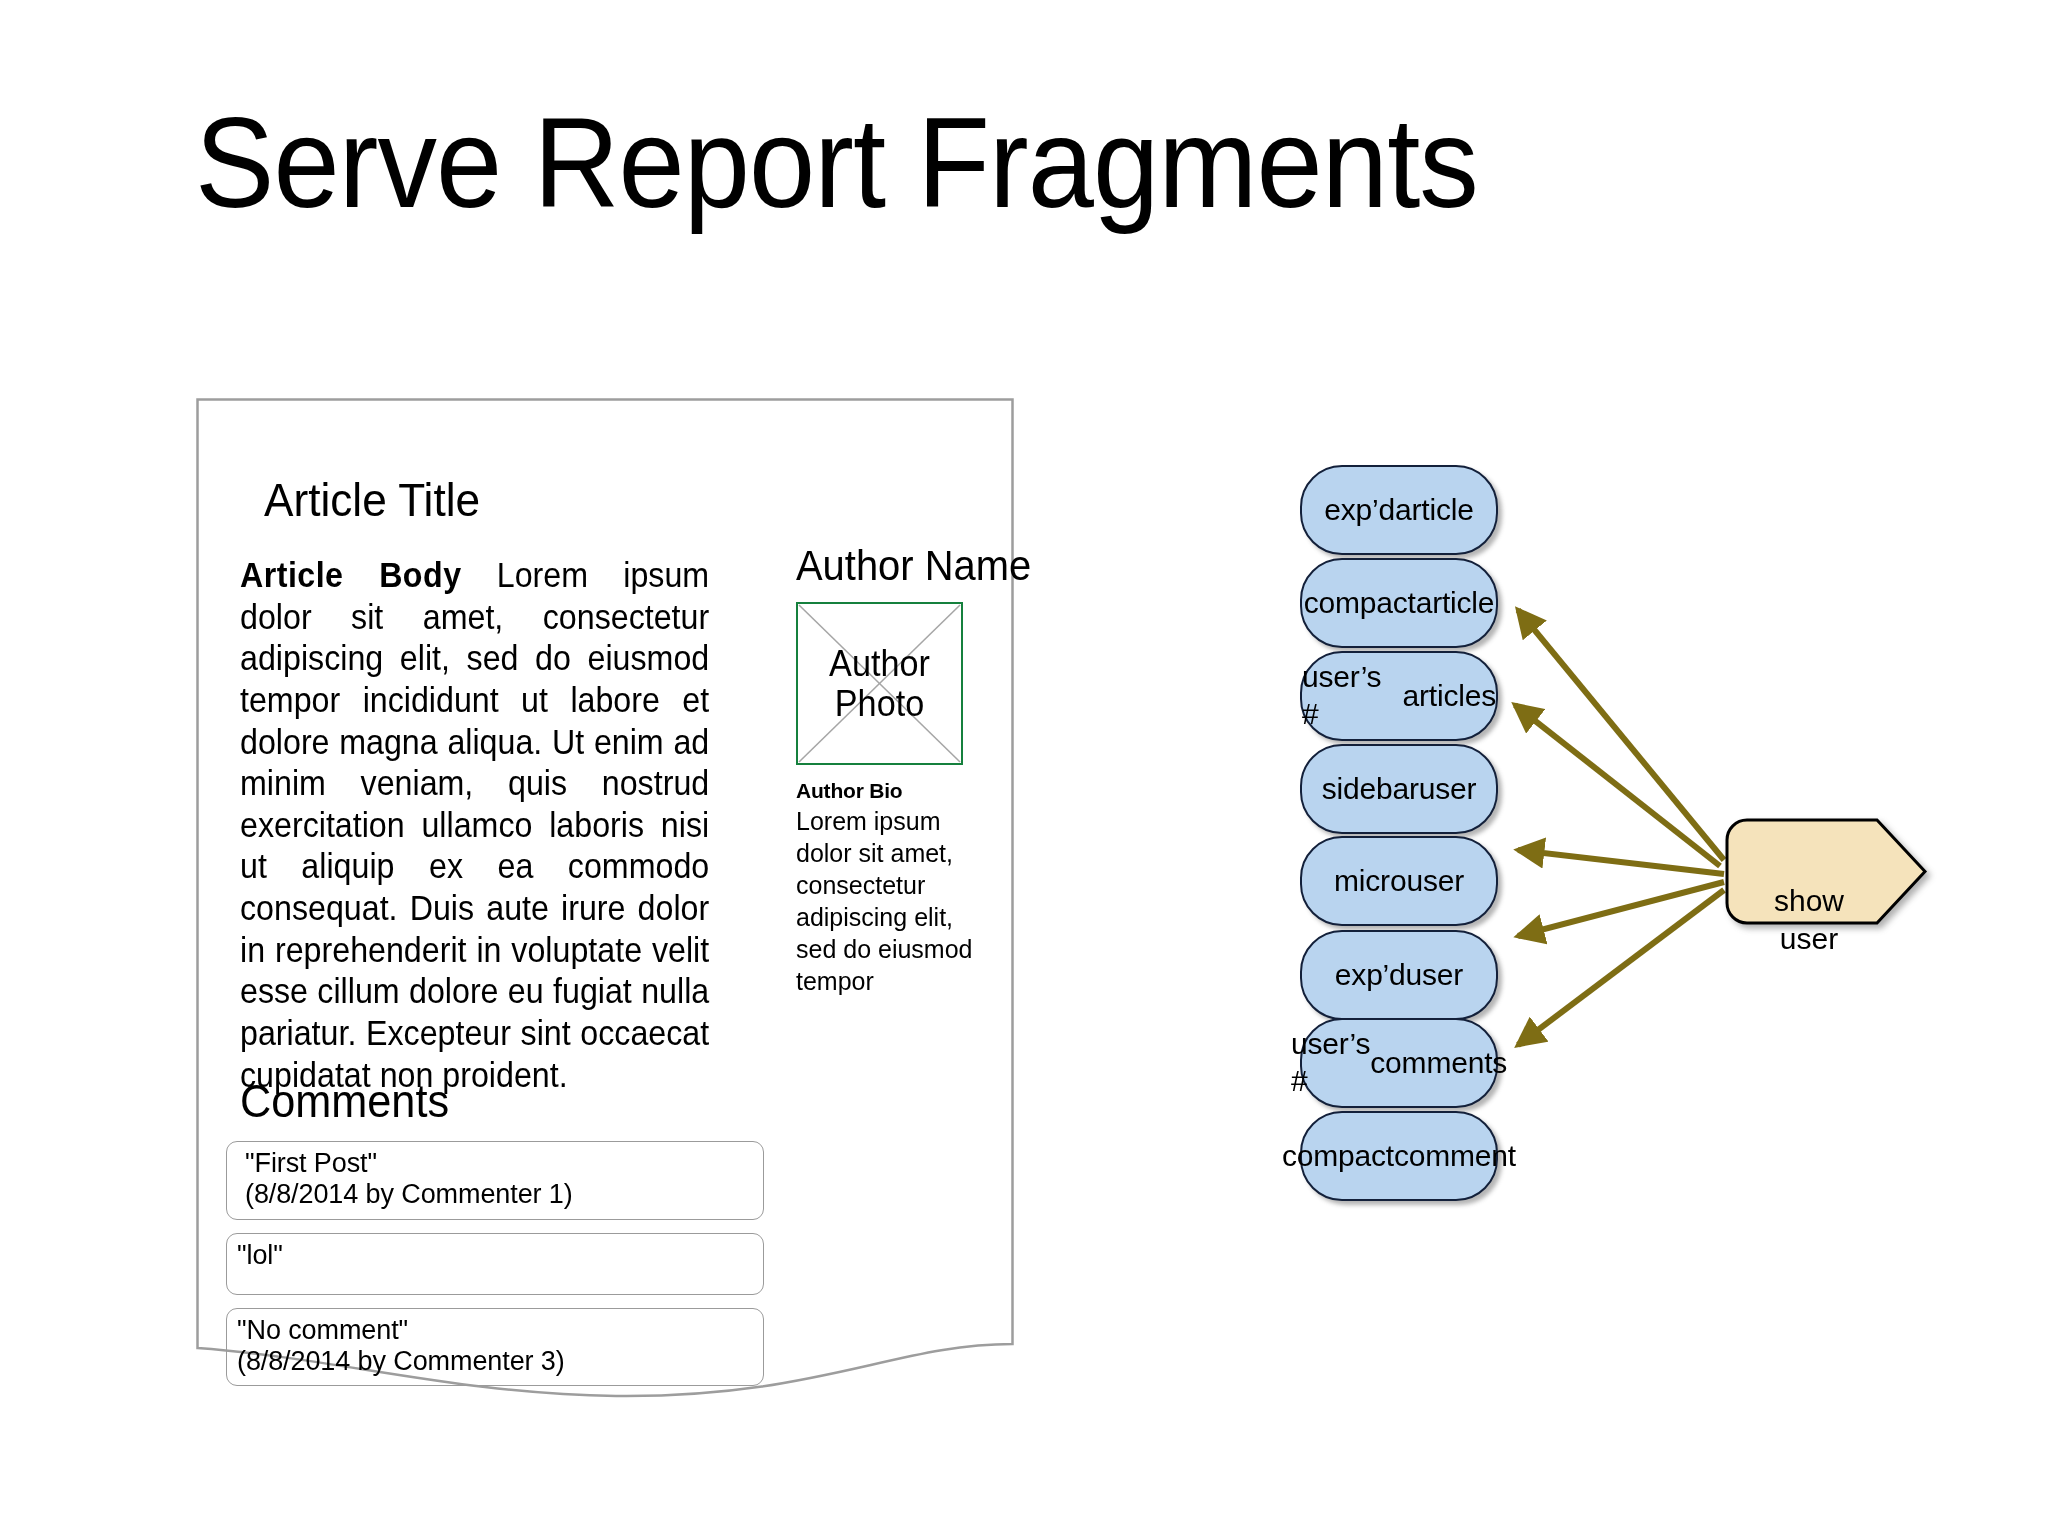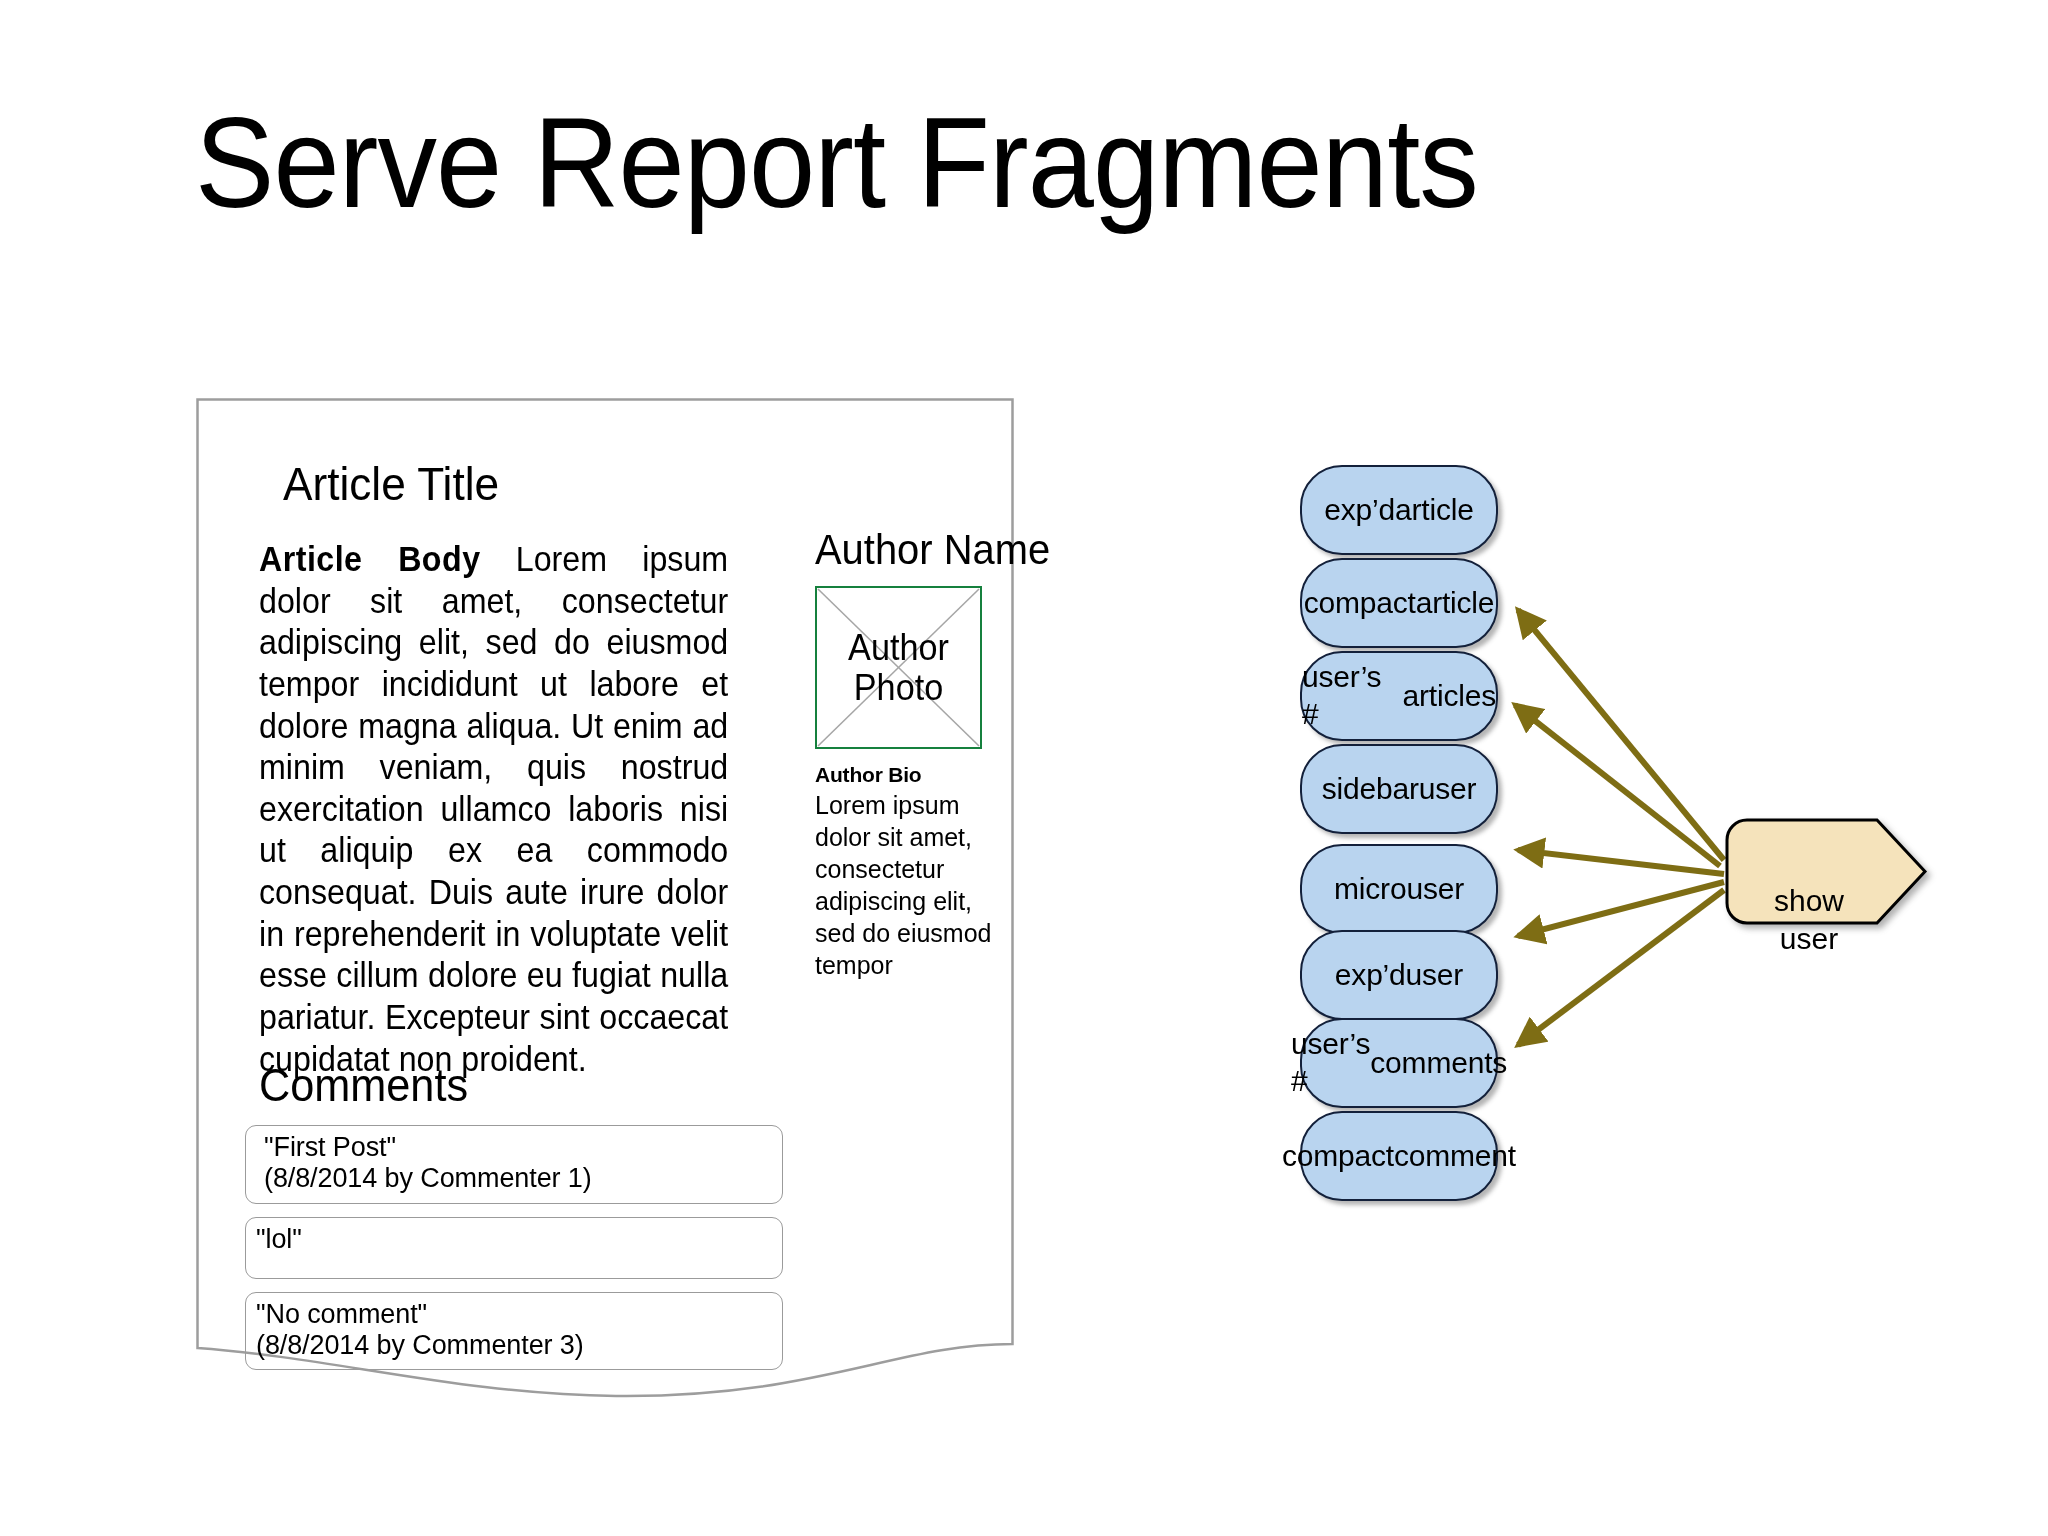--- a/index.html
+++ b/index.html
@@ -41,25 +41,24 @@
     height: 1000px;
   }
   .doc-frame {
     position: absolute;
     left: 0; top: 0;
     width: 100%;
     height: 100%;
   }
   .doc-inner {
     position: absolute;
-    left: 0; top: 0;
+    left: 0; top: 16px;
     width: 100%;
     height: 100%;
     padding: 8px;
-    margin-left: 19px;
   }
 
   .article-title {
     position: absolute;
     left: 68px;
     top: 58px;
     font-family: "Liberation Sans Narrow", "Liberation Sans", sans-serif;
     font-size: 47px;
     font-weight: 400;
     transform: scaleX(0.94);
@@ -323,21 +322,21 @@
     <span>article</span>
   </div>
   <div class="node-box" style="left:0px;  top:181px;">
     <span>user’s #</span>
     <span>articles</span>
   </div>
   <div class="node-box" style="left:0px;  top:274px;">
     <span>sidebar</span>
     <span>user</span>
   </div>
-  <div class="node-box" style="left:0px;  top:374px;">
+  <div class="node-box" style="left:0px;  top:366px;">
     <span>micro</span>
     <span>user</span>
   </div>
   <div class="node-box" style="left:0px;  top:460px;">
     <span>exp’d</span>
     <span>user</span>
   </div>
   <div class="node-box" style="left:0px;  top:548px;">
     <span>user’s #</span>
     <span>comments</span>

